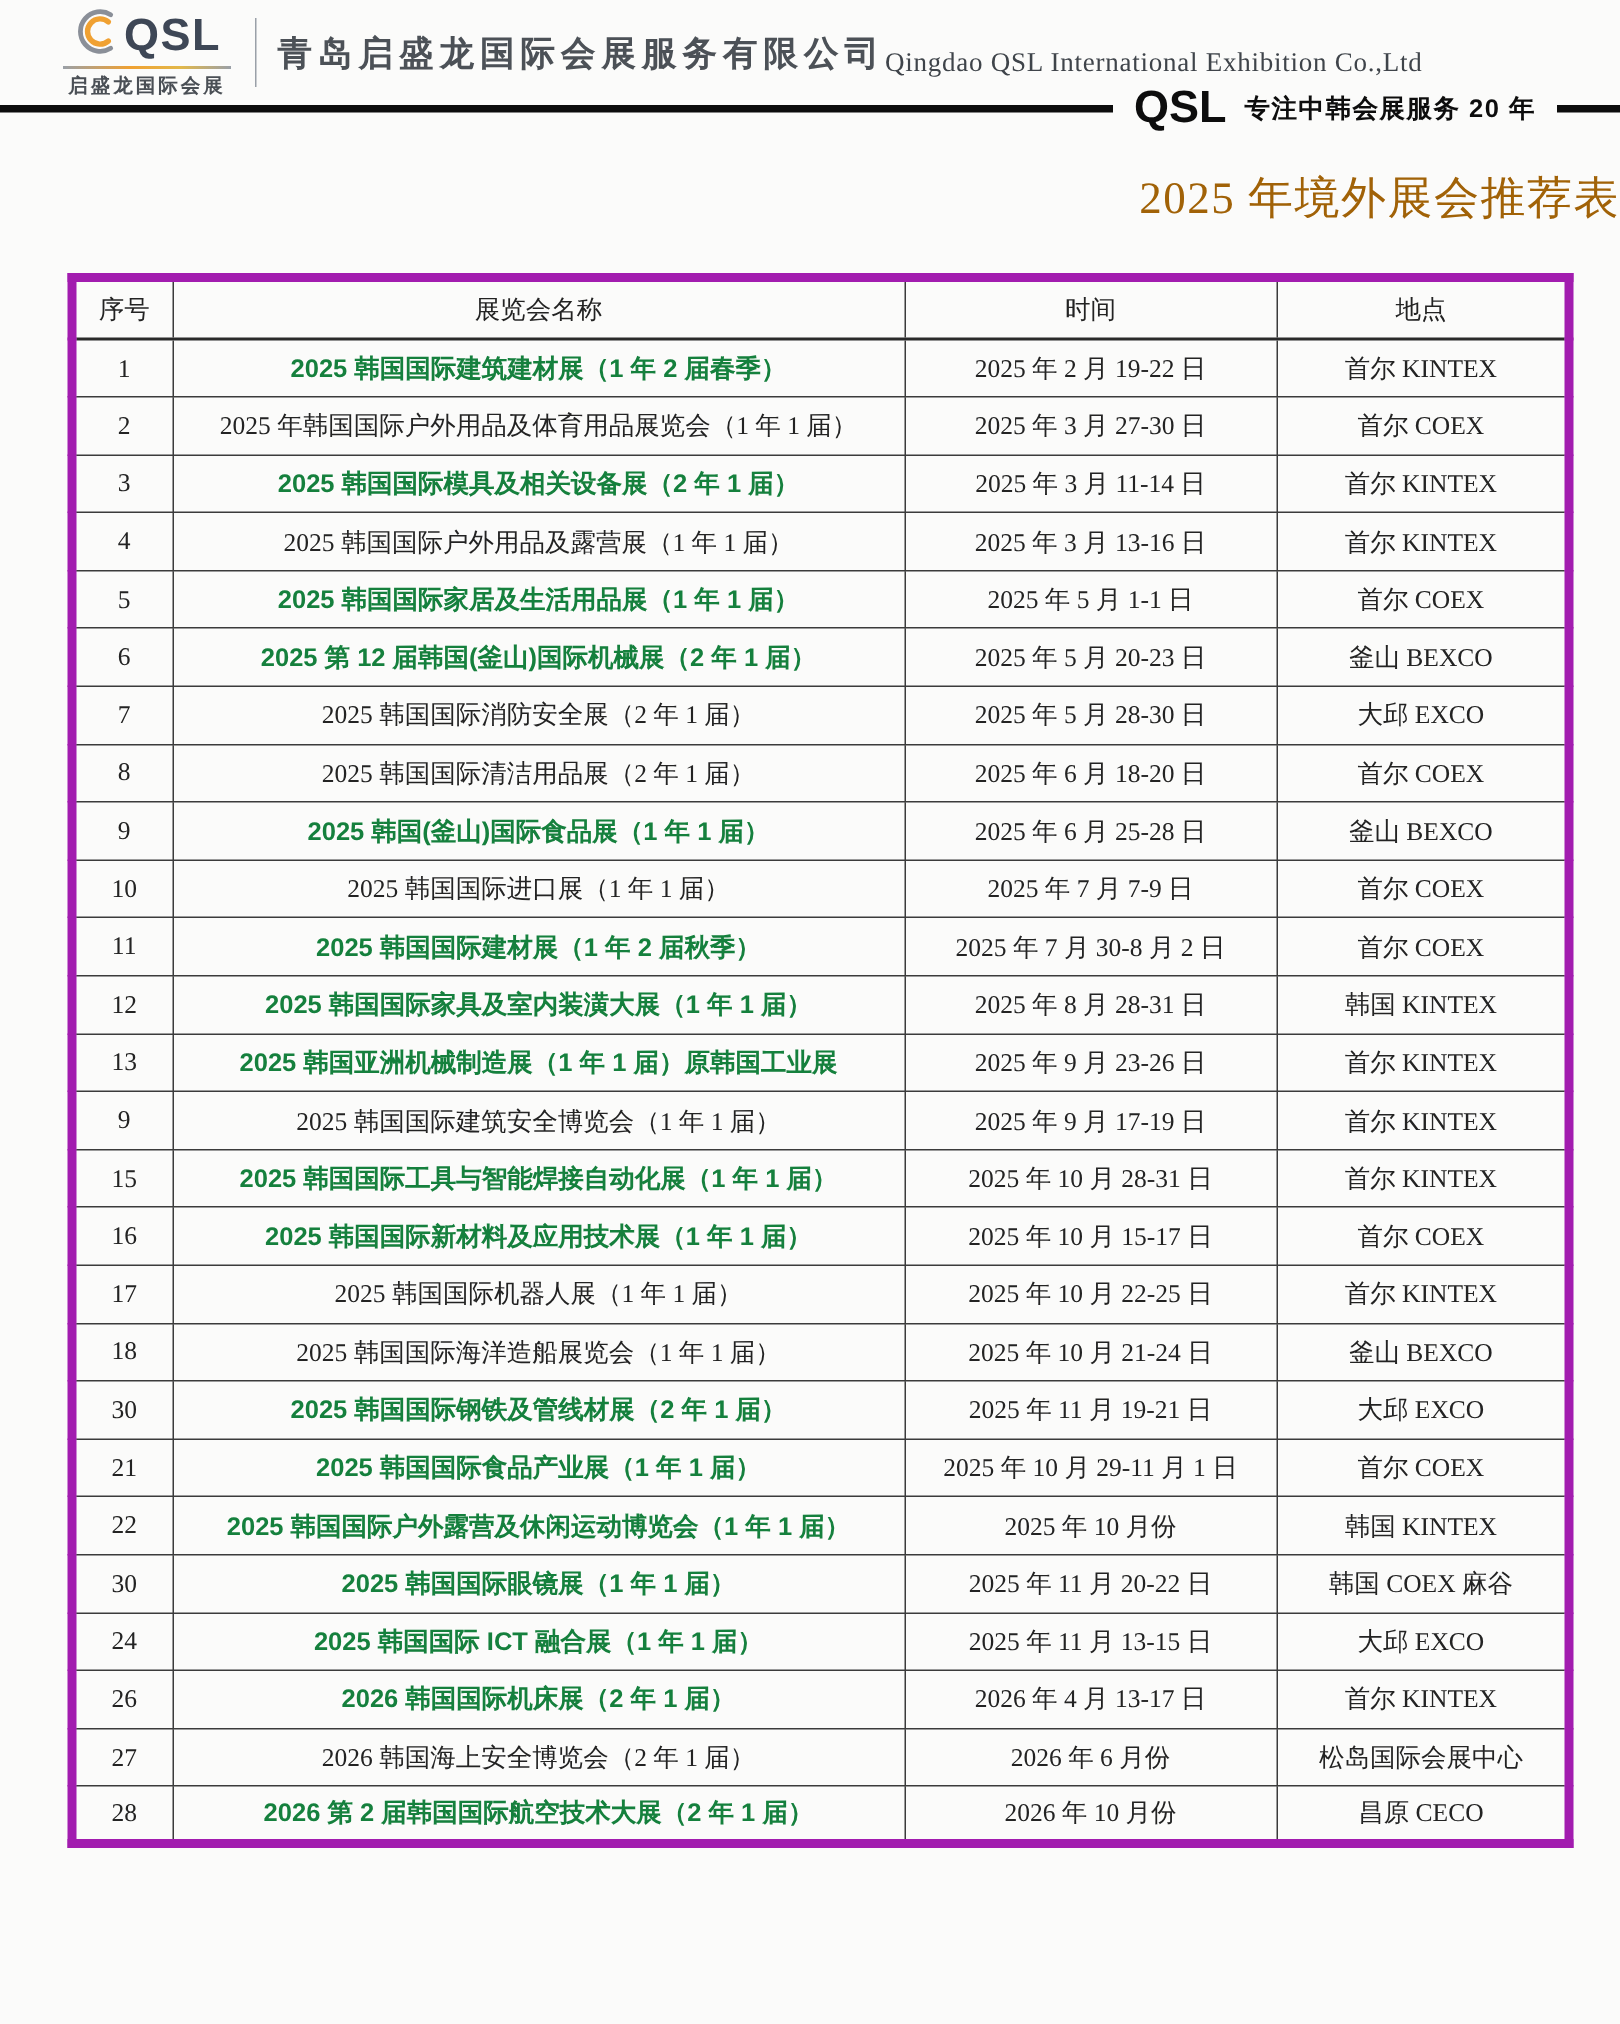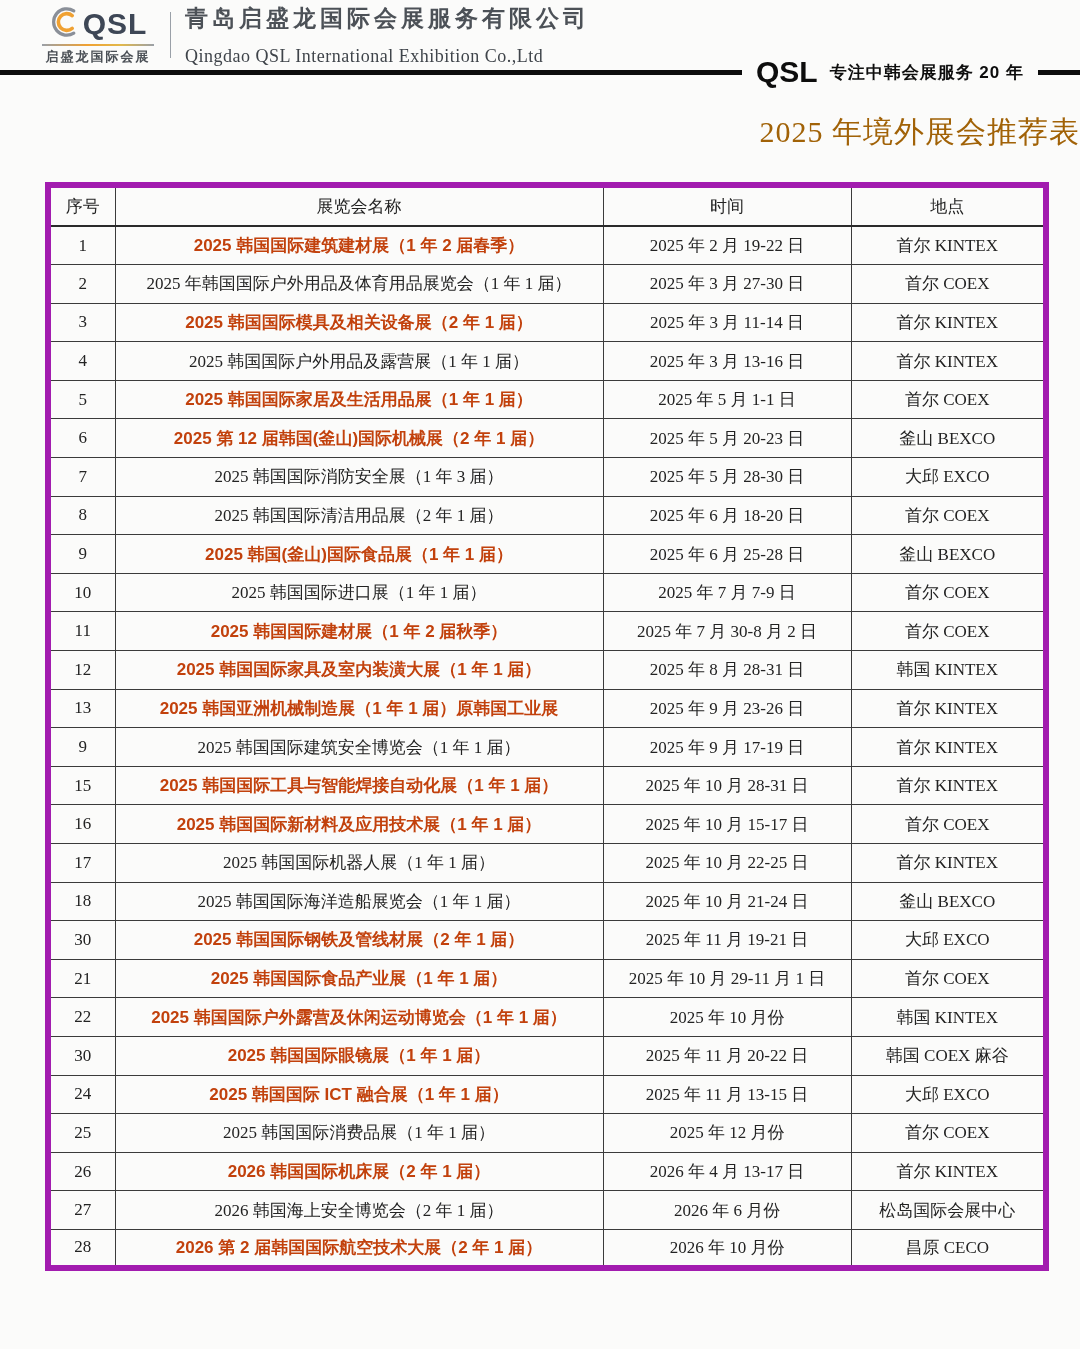--- a/index.html
+++ b/index.html
@@ -20,21 +20,21 @@
     font-family:"Liberation Sans", sans-serif;
     font-weight:bold; font-size:30px; letter-spacing:1px; color:#3e4756;
   }
   .logo-rule { width:112px; height:2px; margin-top:1px;
     background:linear-gradient(90deg,#9aa0a8,#f0a132 40%,#e2b84a 70%,#9aa0a8); }
   .logo-sub {
     font-family:"Liberation Sans", sans-serif;
     font-weight:bold; font-size:13px; color:#4a4f55; letter-spacing:2px; margin-top:2px;
   }
   .brand-divider { width:1px; height:46px; background:#9aa0a8; margin:0 14px 0 16px; }
-  .company { display:flex; flex-direction:column; justify-content:center; }
+  .company { display:flex; flex-direction:row; justify-content:center;align-items:center; }
   .company-cn {
     font-family:"Liberation Sans", sans-serif;
     font-size:23px; color:#4c5157; font-weight:bold; letter-spacing:4px;
   }
   .company-en {
     font-family:"Liberation Serif", serif;
     font-size:18px; color:#3f444a; margin-top:12px; letter-spacing:0.5px;
   }
 
   
@@ -74,21 +74,21 @@
     text-align:center; vertical-align:middle;
     padding:0 2px; overflow:hidden; white-space:nowrap;
   }
   table.exh { border:6px solid #a21caf; }
   table.exh th {
     height:41px; font-weight:normal; font-size:17px;
     border-bottom:2px solid #2a2a2a;
   }
   table.exh td { height:38.6px; }
   tr.red td.name-cell {
-    color:#c2410c;
+    color:#15803d;
     font-family:"Liberation Sans", sans-serif;
     font-weight:bold;
     font-size:17px;
   }
 </style>
 </head>
 <body>
 
 <div class="brand">
   <div class="logo-block">
@@ -167,21 +167,21 @@
         <td>首尔 COEX</td>
       </tr>
       <tr class="red">
         <td>6</td>
         <td class="name-cell">2025 第 12 届韩国(釜山)国际机械展（2 年 1 届）</td>
         <td>2025 年 5 月 20-23 日</td>
         <td>釜山 BEXCO</td>
       </tr>
       <tr>
         <td>7</td>
-        <td class="name-cell">2025 韩国国际消防安全展（1 年 3 届）</td>
+        <td class="name-cell">2025 韩国国际消防安全展（2 年 1 届）</td>
         <td>2025 年  5 月 28-30 日</td>
         <td>大邱 EXCO</td>
       </tr>
       <tr>
         <td>8</td>
         <td class="name-cell">2025 韩国国际清洁用品展（2 年 1 届）</td>
         <td>2025 年 6 月 18-20 日</td>
         <td>首尔 COEX</td>
       </tr>
       <tr class="red">
@@ -267,26 +267,20 @@
         <td class="name-cell">2025 韩国国际眼镜展（1 年 1 届）</td>
         <td>2025 年 11 月 20-22 日</td>
         <td>韩国 COEX 麻谷</td>
       </tr>
       <tr class="red">
         <td>24</td>
         <td class="name-cell">2025 韩国国际 ICT 融合展（1 年 1 届）</td>
         <td>2025 年 11 月 13-15 日</td>
         <td>大邱 EXCO</td>
       </tr>
-      <tr>
-        <td>25</td>
-        <td class="name-cell">2025 韩国国际消费品展（1 年 1 届）</td>
-        <td>2025 年 12 月份</td>
-        <td>首尔 COEX</td>
-      </tr>
       <tr class="red">
         <td>26</td>
         <td class="name-cell">2026 韩国国际机床展（2 年 1 届）</td>
         <td>2026 年 4 月 13-17 日</td>
         <td>首尔  KINTEX</td>
       </tr>
       <tr>
         <td>27</td>
         <td class="name-cell">2026 韩国海上安全博览会（2 年 1 届）</td>
         <td>2026 年 6 月份</td>

